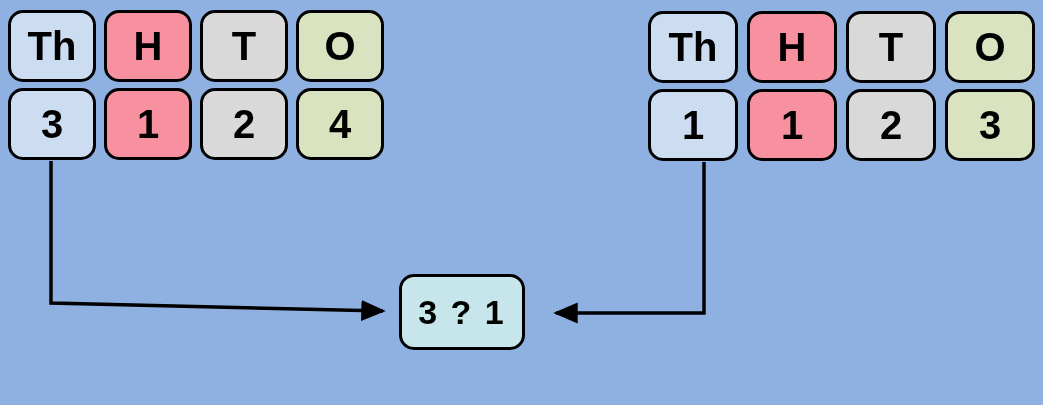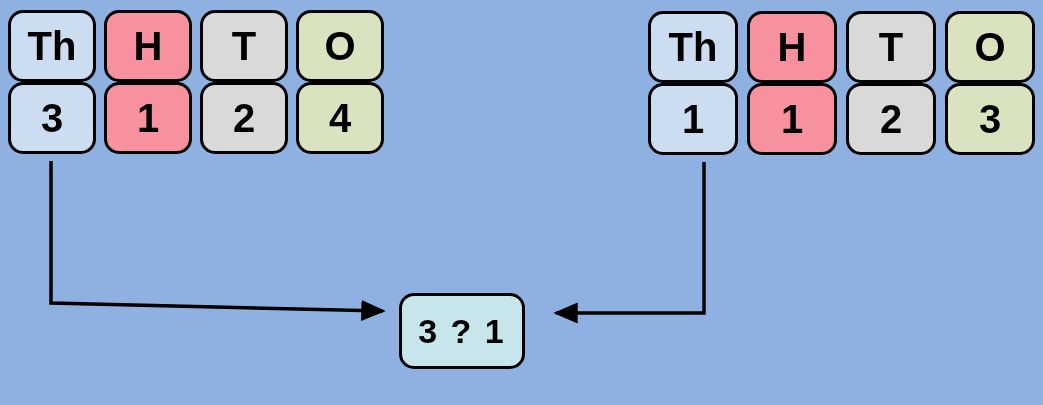--- a/index.html
+++ b/index.html
@@ -11,20 +11,21 @@
     position: relative;
     width: 1043px;
     height: 405px;
     overflow: hidden;
     background: #8fb1e1;
   }
   .pv-table {
     position: absolute;
     display: grid;
     grid-template-rows: 72px 72px;
+    row-gap: 6px;
   }
   .pv-table.left {
     left: 8px;
     top: 10px;
     grid-template-columns: repeat(4, 88px);
     column-gap: 8px;
   }
   .pv-table.right {
     left: 648px;
     top: 11px;
@@ -58,21 +59,20 @@
     box-sizing: border-box;
     border: 3px solid #000;
     border-radius: 15px;
     display: flex;
     align-items: center;
     justify-content: center;
     font-weight: 700;
     font-size: 34px;
     color: #000;
     letter-spacing: 2px;
-    margin-top: 19px;
   }
 </style>
 </head>
 <body>
 
 <div class="canvas" style="background-color: rgb(143, 177, 225);">
 
   <div class="pv-table left">
     <div class="cell" style="background-color: rgb(205, 221, 241);">Th</div>
     <div class="cell" style="background-color: rgb(247, 144, 159);">H</div>

